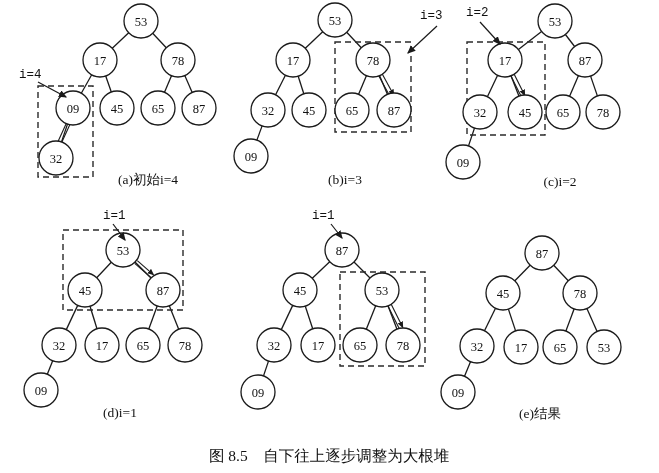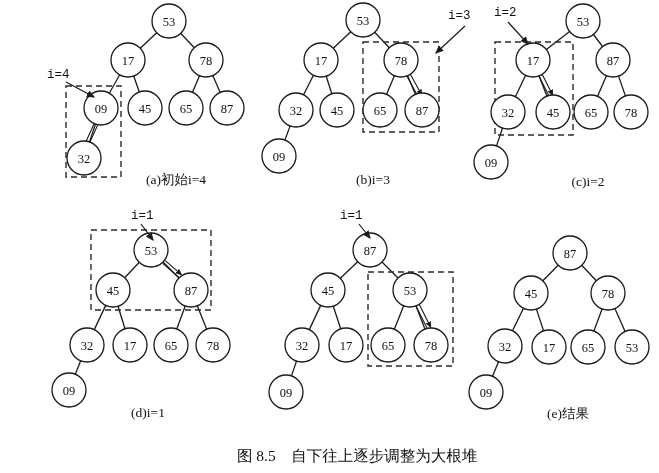--- a/index.html
+++ b/index.html
@@ -4,21 +4,21 @@
 <style>
   html,body{margin:0;padding:0;}
   body{
     width:659px;height:473px;
     background:#ffffff;
     font-family:"Liberation Serif", serif;
     color:#111111;
     overflow:hidden;
     position:relative;
   }
-  #figure-root{position:absolute;left:0;top:0;width:536px;height:473px;padding-left:28px;}
+  #figure-root{position:absolute;left:0;top:0;width:536px;height:473px;}
   svg{display:block;}
   .nodecircle{fill:#ffffff;stroke:#1a1a1a;stroke-width:1.3;}
   .nodelabel{
     font-family:"Liberation Serif", serif;
     font-size:12.5px;
     fill:#111111;
     text-anchor:middle;
     dominant-baseline:central;
   }
   .edge{stroke:#1a1a1a;stroke-width:1.3;fill:none;}

